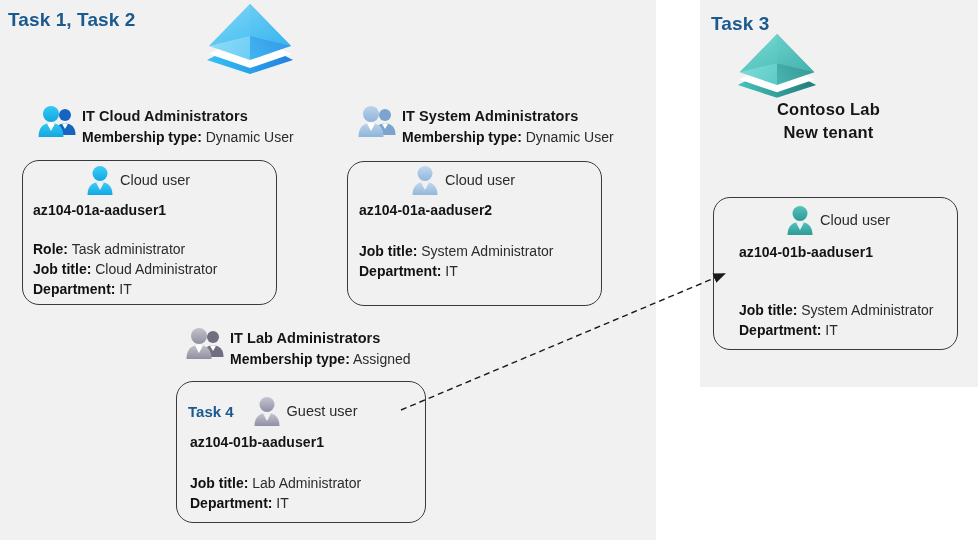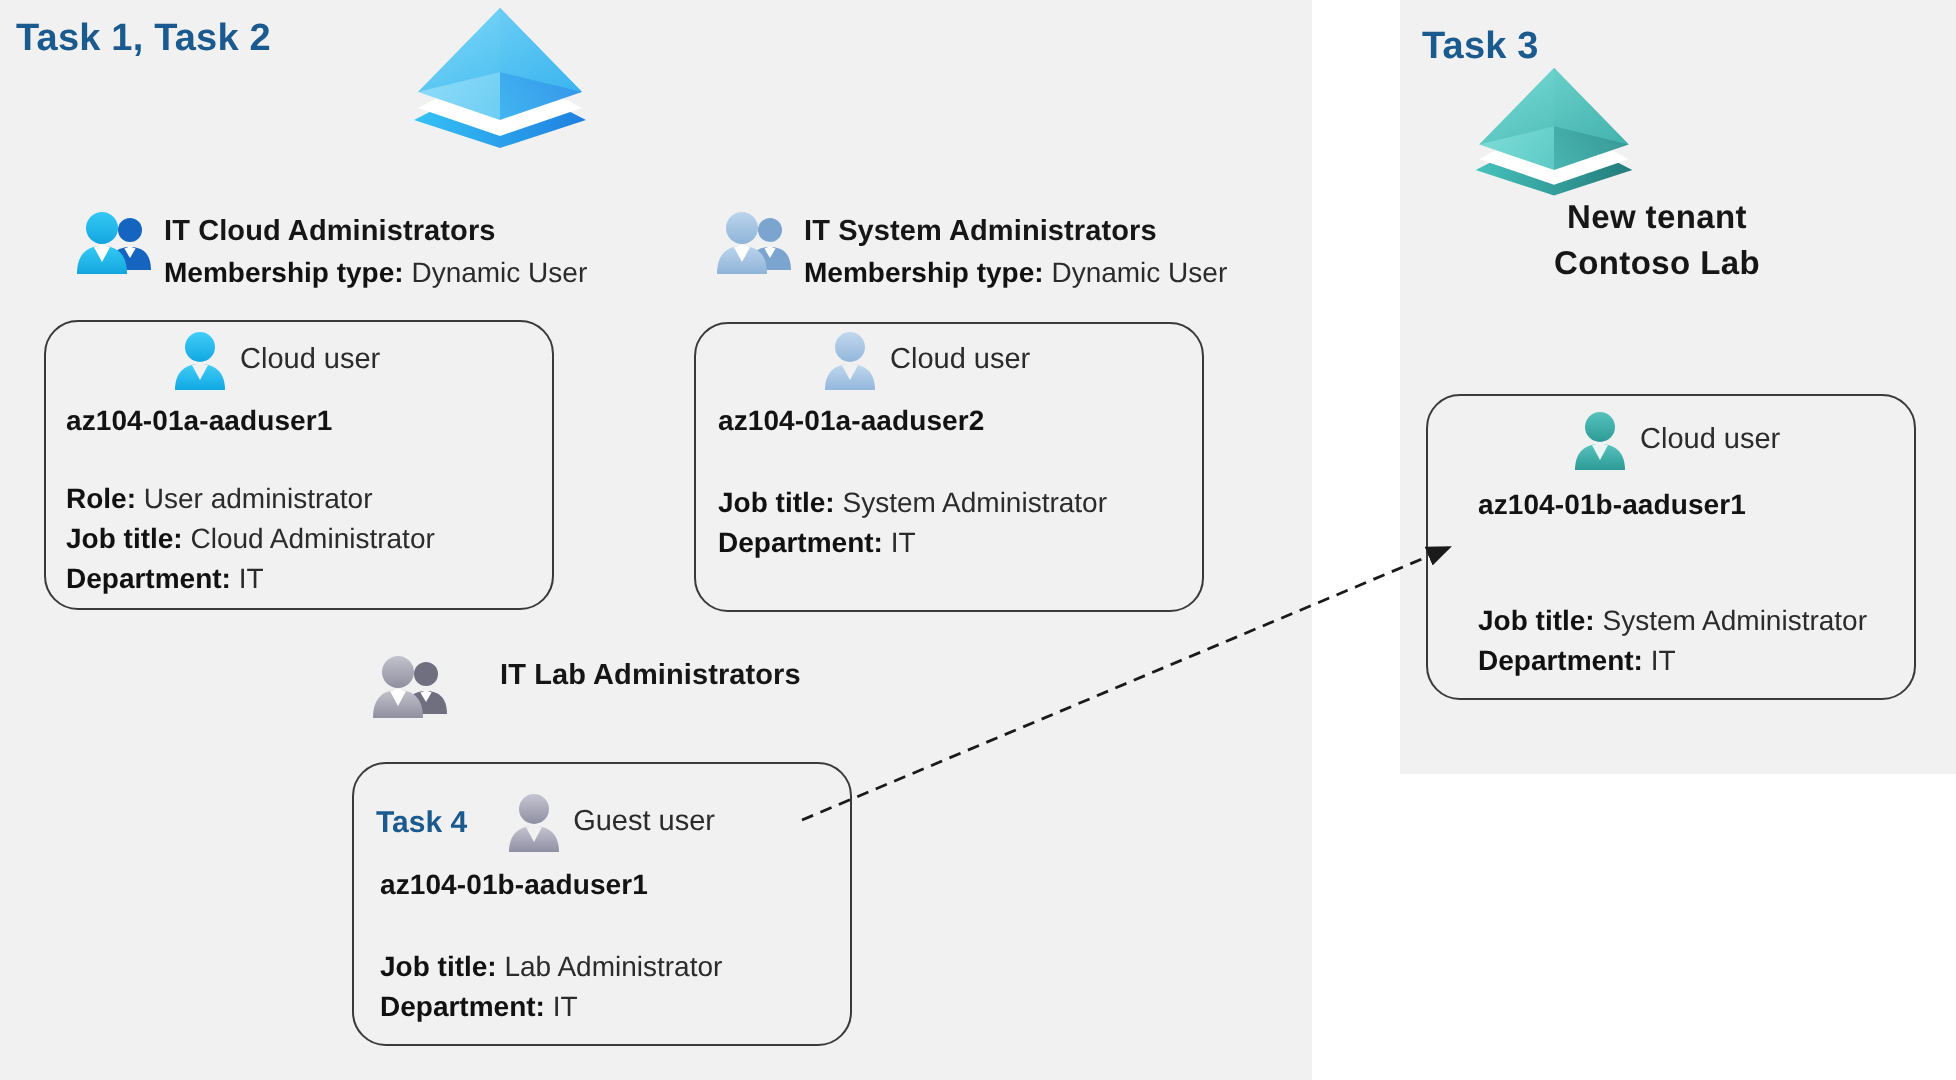--- a/index.html
+++ b/index.html
@@ -186,21 +186,21 @@
       <circle cx="14" cy="8.5" r="7.5" fill="url(#cu1)"></circle>
       <path d="M1.5 30 C1.5 20.5 7 17 14 17 C21 17 26.5 20.5 26.5 30 Z" fill="url(#cu1)"></path>
       <path d="M10 17.6 L14 25 L18 17.6 L14 16.4 Z" fill="#f1f1f1"></path>
     </svg>
   </span>
   <span class="kind">Cloud user</span>
 </div>
 <div class="card-upn" style="left:33px; top:202px;">az104-01a-aaduser1</div>
 <div class="card-props" style="left:33px; top:240px;">
   <div><b>Role:</b>
-       <span>User administrator</span></div>
+       <span>Task administrator</span></div>
   <div><b>Job title:</b>
        <span>Cloud Administrator</span></div>
   <div><b>Department:</b>
        <span>IT</span></div>
 </div>
 
 <div class="group" style="left:358px; top:105px;">
   <span class="group-icon">
     <svg width="38" height="34" viewBox="0 0 38 34">
       <defs>
@@ -242,39 +242,41 @@
   <span class="kind">Cloud user</span>
 </div>
 <div class="card-upn" style="left:359px; top:202px;">az104-01a-aaduser2</div>
 <div class="card-props" style="left:359px; top:242px;">
   <div><b>Job title:</b>
        <span>System Administrator</span></div>
   <div><b>Department:</b>
        <span>IT</span></div>
 </div>
 
-<div class="group" style="left:186px; top:327px;gap:20px;">
+<div class="group" style="left:186px; top:327px;">
   <span class="group-icon">
     <svg width="38" height="34" viewBox="0 0 38 34">
       <defs>
         <linearGradient id="gg1" x1="0" y1="0" x2="0" y2="1">
           <stop offset="0" stop-color="#c3c3cd"></stop>
             <stop offset="1" stop-color="#8f8fa0"></stop>
         </linearGradient>
       </defs>
       <circle cx="27" cy="10" r="6" fill="#6f6f80"></circle>
       <path d="M16.5 30 C16.5 21.5 21 18.5 27 18.5 C33 18.5 37.5 21.5 37.5 30 Z" fill="#6f6f80"></path>
       <path d="M24.2 19.2 L27 24 L29.8 19.2 L27 18.2 Z" fill="#ffffff"></path>
       <circle cx="13" cy="9" r="8" fill="url(#gg1)"></circle>
       <path d="M0.5 32 C0.5 21.5 6 18 13 18 C20 18 25.5 21.5 25.5 32 Z" fill="url(#gg1)"></path>
       <path d="M9 18.6 L13 26 L17 18.6 L13 17.4 Z" fill="#ffffff"></path>
     </svg>
   </span>
   <span class="group-text">
     <span class="group-name">IT Lab Administrators</span><br>
+    <span class="group-meta"><b>Membership type:</b>
+      <span>Assigned</span></span>
   </span>
 </div>
 
 <div class="card" style="left:176px; top:381px; width:250px; height:142px;"></div>
 <div class="card-head" style="left:188px; top:396px;">
   <span class="tasktag">Task 4</span>
   <span>
     <svg width="28" height="30" viewBox="0 0 28 30">
       <defs>
         <linearGradient id="gu1" x1="0" y1="0" x2="0" y2="1">
@@ -320,22 +322,22 @@
             <stop offset="1" stop-color="#227b7a"></stop>
         </linearGradient>
       </defs>
       <polygon points="45,36 88,58 45,72 2,58" fill="url(#tl4)"></polygon>
       <polygon points="45,30 86,52 45,66 4,52" fill="#ffffff"></polygon>
       <polygon points="45,2 45,58 4,44" fill="url(#tl3)"></polygon>
       <polygon points="45,2 45,58 86,44" fill="url(#tl2)"></polygon>
       <polygon points="45,2 4,44 45,34 86,44" fill="url(#tl1)" opacity="0.95"></polygon>
     </svg>
   </span>
+  <div class="tenant-name">Contoso Lab</div>
   <div class="tenant-name">New  tenant</div>
-  <div class="tenant-name">Contoso Lab</div>
 </div>
 
 <div class="card" style="left:713px; top:197px; width:245px; height:153px;"></div>
 <div class="card-head" style="left:786px; top:205px;">
   <span>
     <svg width="28" height="30" viewBox="0 0 28 30">
       <defs>
         <linearGradient id="cu3" x1="0" y1="0" x2="0" y2="1">
           <stop offset="0" stop-color="#58c3bd"></stop>
             <stop offset="1" stop-color="#2d9a96"></stop>

